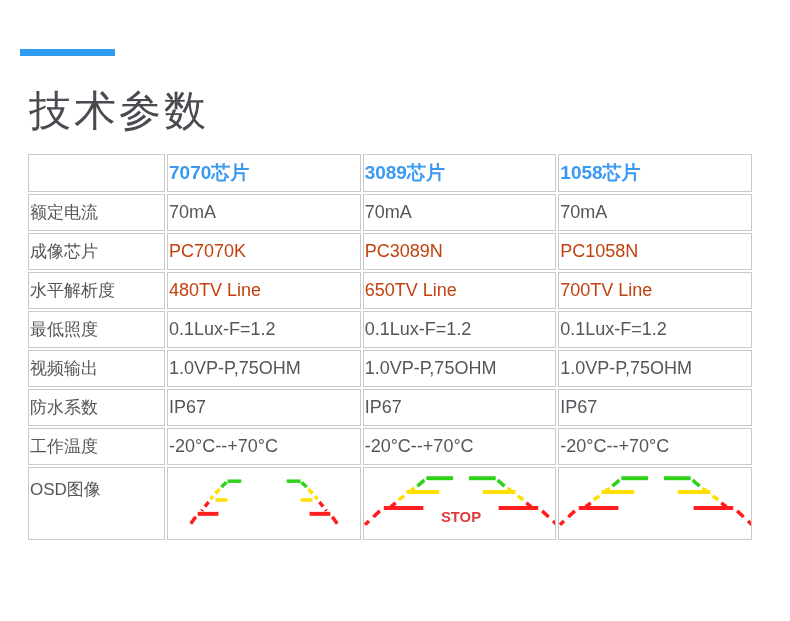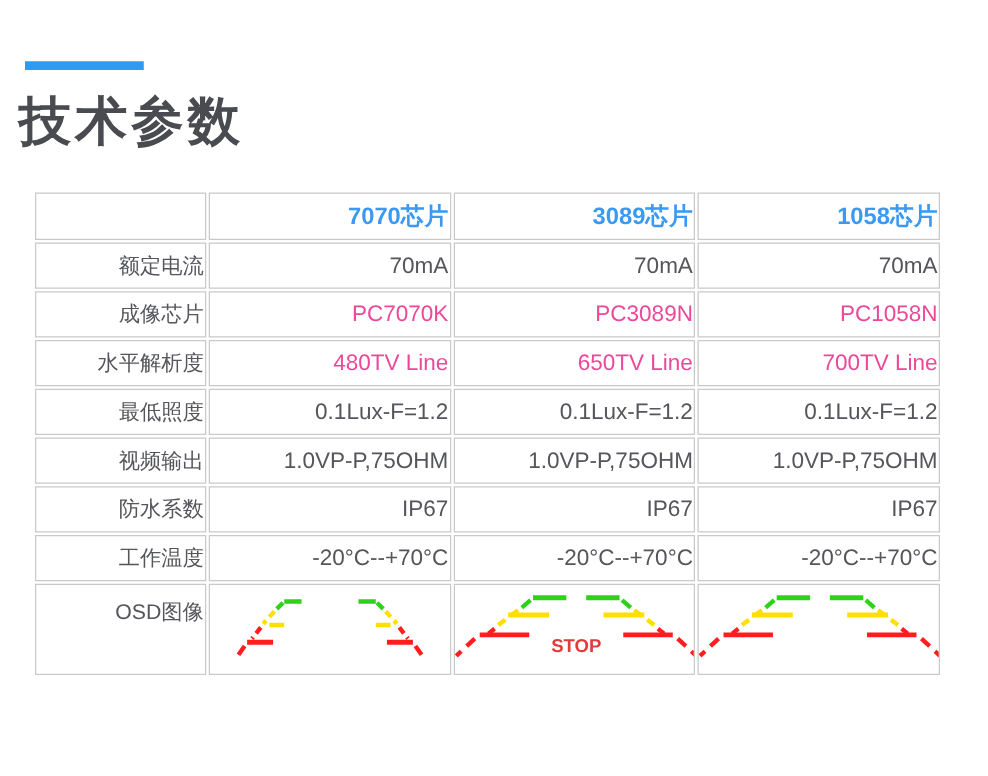--- a/index.html
+++ b/index.html
@@ -6,39 +6,39 @@
   body{
     width:790px;height:621px;overflow:hidden;background:#ffffff;
     font-family:"Liberation Sans","DejaVu Sans",sans-serif;
     position:relative;
   }
   .accent-bar{
     position:absolute;left:20px;top:49px;width:95px;height:7px;
     background:#2e9bf3;
   }
   .page-title{
-    position:absolute;left:12px;top:66px;margin:3px;
-    font-size:42px;font-weight:bold;color:#4a4b50;letter-spacing:3px;
+    position:absolute;left:12px;top:66px;margin:17px;
+    font-size:42px;font-weight:normal;color:#4a4b50;letter-spacing:3px;
   }
   table.spec-table{
     position:absolute;left:26px;top:152px;width:728px;
     border-collapse:separate;border-spacing:2px;table-layout:fixed;
     background:#ffffff;
   }
   col.c0{width:137px}
   th,td{
     border:1px solid #c9c9c9;background:#ffffff;
-    text-align:right;vertical-align:middle;
+    text-align:left;vertical-align:middle;
     overflow:hidden;white-space:nowrap;margin-top:28px;
   }
   th{height:34px;font-size:19px;font-weight:bold;color:#3b99f2}
   th.corner{font-weight:normal}
   td{height:33px;font-size:17px;color:#55565b}
   td.value{font-size:18px}
-  td.blue{color:#ec4899}
+  td.blue{color:#c2410c}
   tr.osd-row td{height:60px;vertical-align:top}
   td.osd-label{padding-top:10px}
   td.osd-cell{padding:0}
   .osd-svg{display:block;margin:0 auto;width:194px;height:60px}
 </style>
 </head>
 <body>
 
 <div class="page">
 

